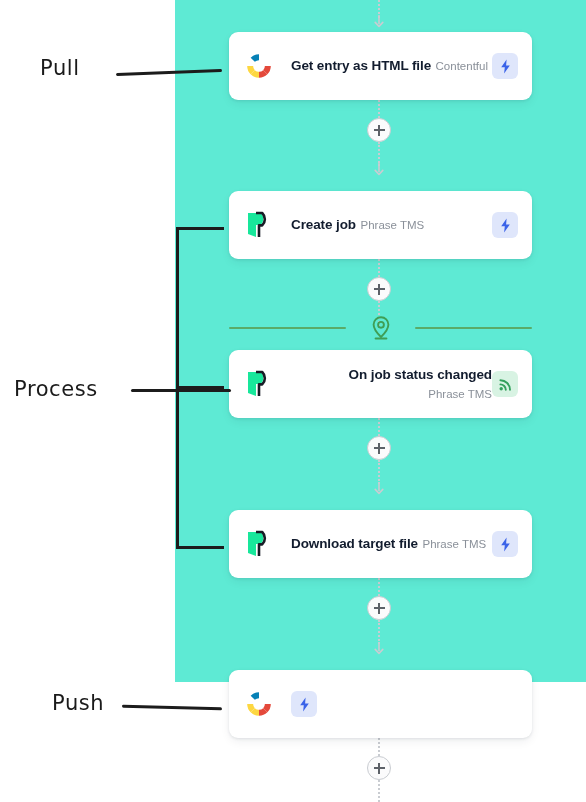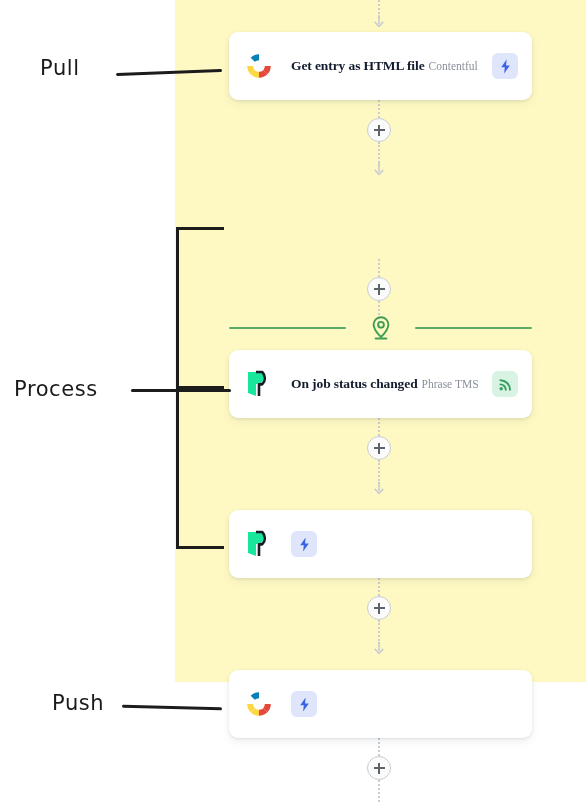--- a/index.html
+++ b/index.html
@@ -13,22 +13,21 @@
     position: relative;
   }
 
   
   #canvas {
     position: absolute;
     left: 175px;
     top: 0;
     width: 411px;
     height: 682px;
-    background: #fef9c3;
-    font-family: Liberation Serif, serif;
+    background: #5eead4;
   }
 
   
   .spine {
     position: absolute;
     left: 203px;          
     width: 2px;
     border-left: 2px dotted #c9ccd1;
   }
 
@@ -239,39 +238,56 @@
           <path d="M7.6 0.6 L2.2 8.2 H5.8 L5.1 14.4 L10.8 6.5 H7.1 Z" fill="#3b63e8"></path>
         </svg>
     </span>
   </div>
 
   <div class="plus-btn" style="top:118px;">
     <span class="bar-h"></span>
     <span class="bar-v"></span>
   </div>
 
+  <div class="card" style="top:191px;">
+    <span class="app-logo">
+      <svg width="26" height="30" viewBox="0 0 26 30">
+        <path d="M2 3 h13 a9 9 0 0 1 0 12 h-5 v12 l-8 -3 Z" fill="#18e79b"></path>
+        <path d="M10 3 h6.2 a8.6 8.6 0 0 1 0 12.4 h-3.2 v11.6" fill="none" stroke="#181c26" stroke-width="2.6" stroke-linejoin="round"></path>
+      </svg>
+    </span>
+    <span class="card-text">
+      <span class="card-title">Create job</span>
+      <span class="card-sub">Phrase TMS</span>
+    </span>
+    <span class="badge badge-action">
+      <svg width="13" height="15" viewBox="0 0 13 15">
+          <path d="M7.6 0.6 L2.2 8.2 H5.8 L5.1 14.4 L10.8 6.5 H7.1 Z" fill="#3b63e8"></path>
+        </svg>
+    </span>
+  </div>
 
   <div class="plus-btn" style="top:277px;">
     <span class="bar-h"></span>
     <span class="bar-v"></span>
   </div>
 
   <div class="divider-row" style="top:315px;">
     <span class="divider-line left"></span>
     <span class="pin-wrap">
       <svg width="24" height="26" viewBox="0 0 24 26">
         <path d="M12 2.2 a7.4 7.4 0 0 1 7.4 7.4 c0 5.3 -7.4 12.4 -7.4 12.4 S4.6 14.9 4.6 9.6 A7.4 7.4 0 0 1 12 2.2 Z" fill="none" stroke="#3f9e55" stroke-width="1.9"></path>
         <circle cx="12" cy="9.8" r="2.9" fill="none" stroke="#3f9e55" stroke-width="1.9"></circle>
         <path d="M6.6 23.6 h10.8" stroke="#3f9e55" stroke-width="2" stroke-linecap="round"></path>
       </svg>
     </span>
     <span class="divider-line right"></span>
   </div>
 
-  <div class="card" style="top:350px;">
+  <div class="card" style="top:350px;text-align:right;">
     <span class="app-logo">
       <svg width="26" height="30" viewBox="0 0 26 30">
         <path d="M2 3 h13 a9 9 0 0 1 0 12 h-5 v12 l-8 -3 Z" fill="#18e79b"></path>
         <path d="M10 3 h6.2 a8.6 8.6 0 0 1 0 12.4 h-3.2 v11.6" fill="none" stroke="#181c26" stroke-width="2.6" stroke-linejoin="round"></path>
       </svg>
     </span>
     <span class="card-text">
       <span class="card-title">On job status changed</span>
       <span class="card-sub">Phrase TMS</span>
     </span>
@@ -288,20 +304,24 @@
     <span class="bar-h"></span>
     <span class="bar-v"></span>
   </div>
 
   <div class="card" style="top:510px;">
     <span class="app-logo">
       <svg width="26" height="30" viewBox="0 0 26 30">
         <path d="M2 3 h13 a9 9 0 0 1 0 12 h-5 v12 l-8 -3 Z" fill="#18e79b"></path>
         <path d="M10 3 h6.2 a8.6 8.6 0 0 1 0 12.4 h-3.2 v11.6" fill="none" stroke="#181c26" stroke-width="2.6" stroke-linejoin="round"></path>
       </svg>
+    </span>
+    <span class="card-text">
+      <span class="card-title">Download target file</span>
+      <span class="card-sub">Phrase TMS</span>
     </span>
     <span class="badge badge-action">
       <svg width="13" height="15" viewBox="0 0 13 15">
           <path d="M7.6 0.6 L2.2 8.2 H5.8 L5.1 14.4 L10.8 6.5 H7.1 Z" fill="#3b63e8"></path>
         </svg>
     </span>
   </div>
 
   <div class="plus-btn" style="top:596px;">
     <span class="bar-h"></span>

